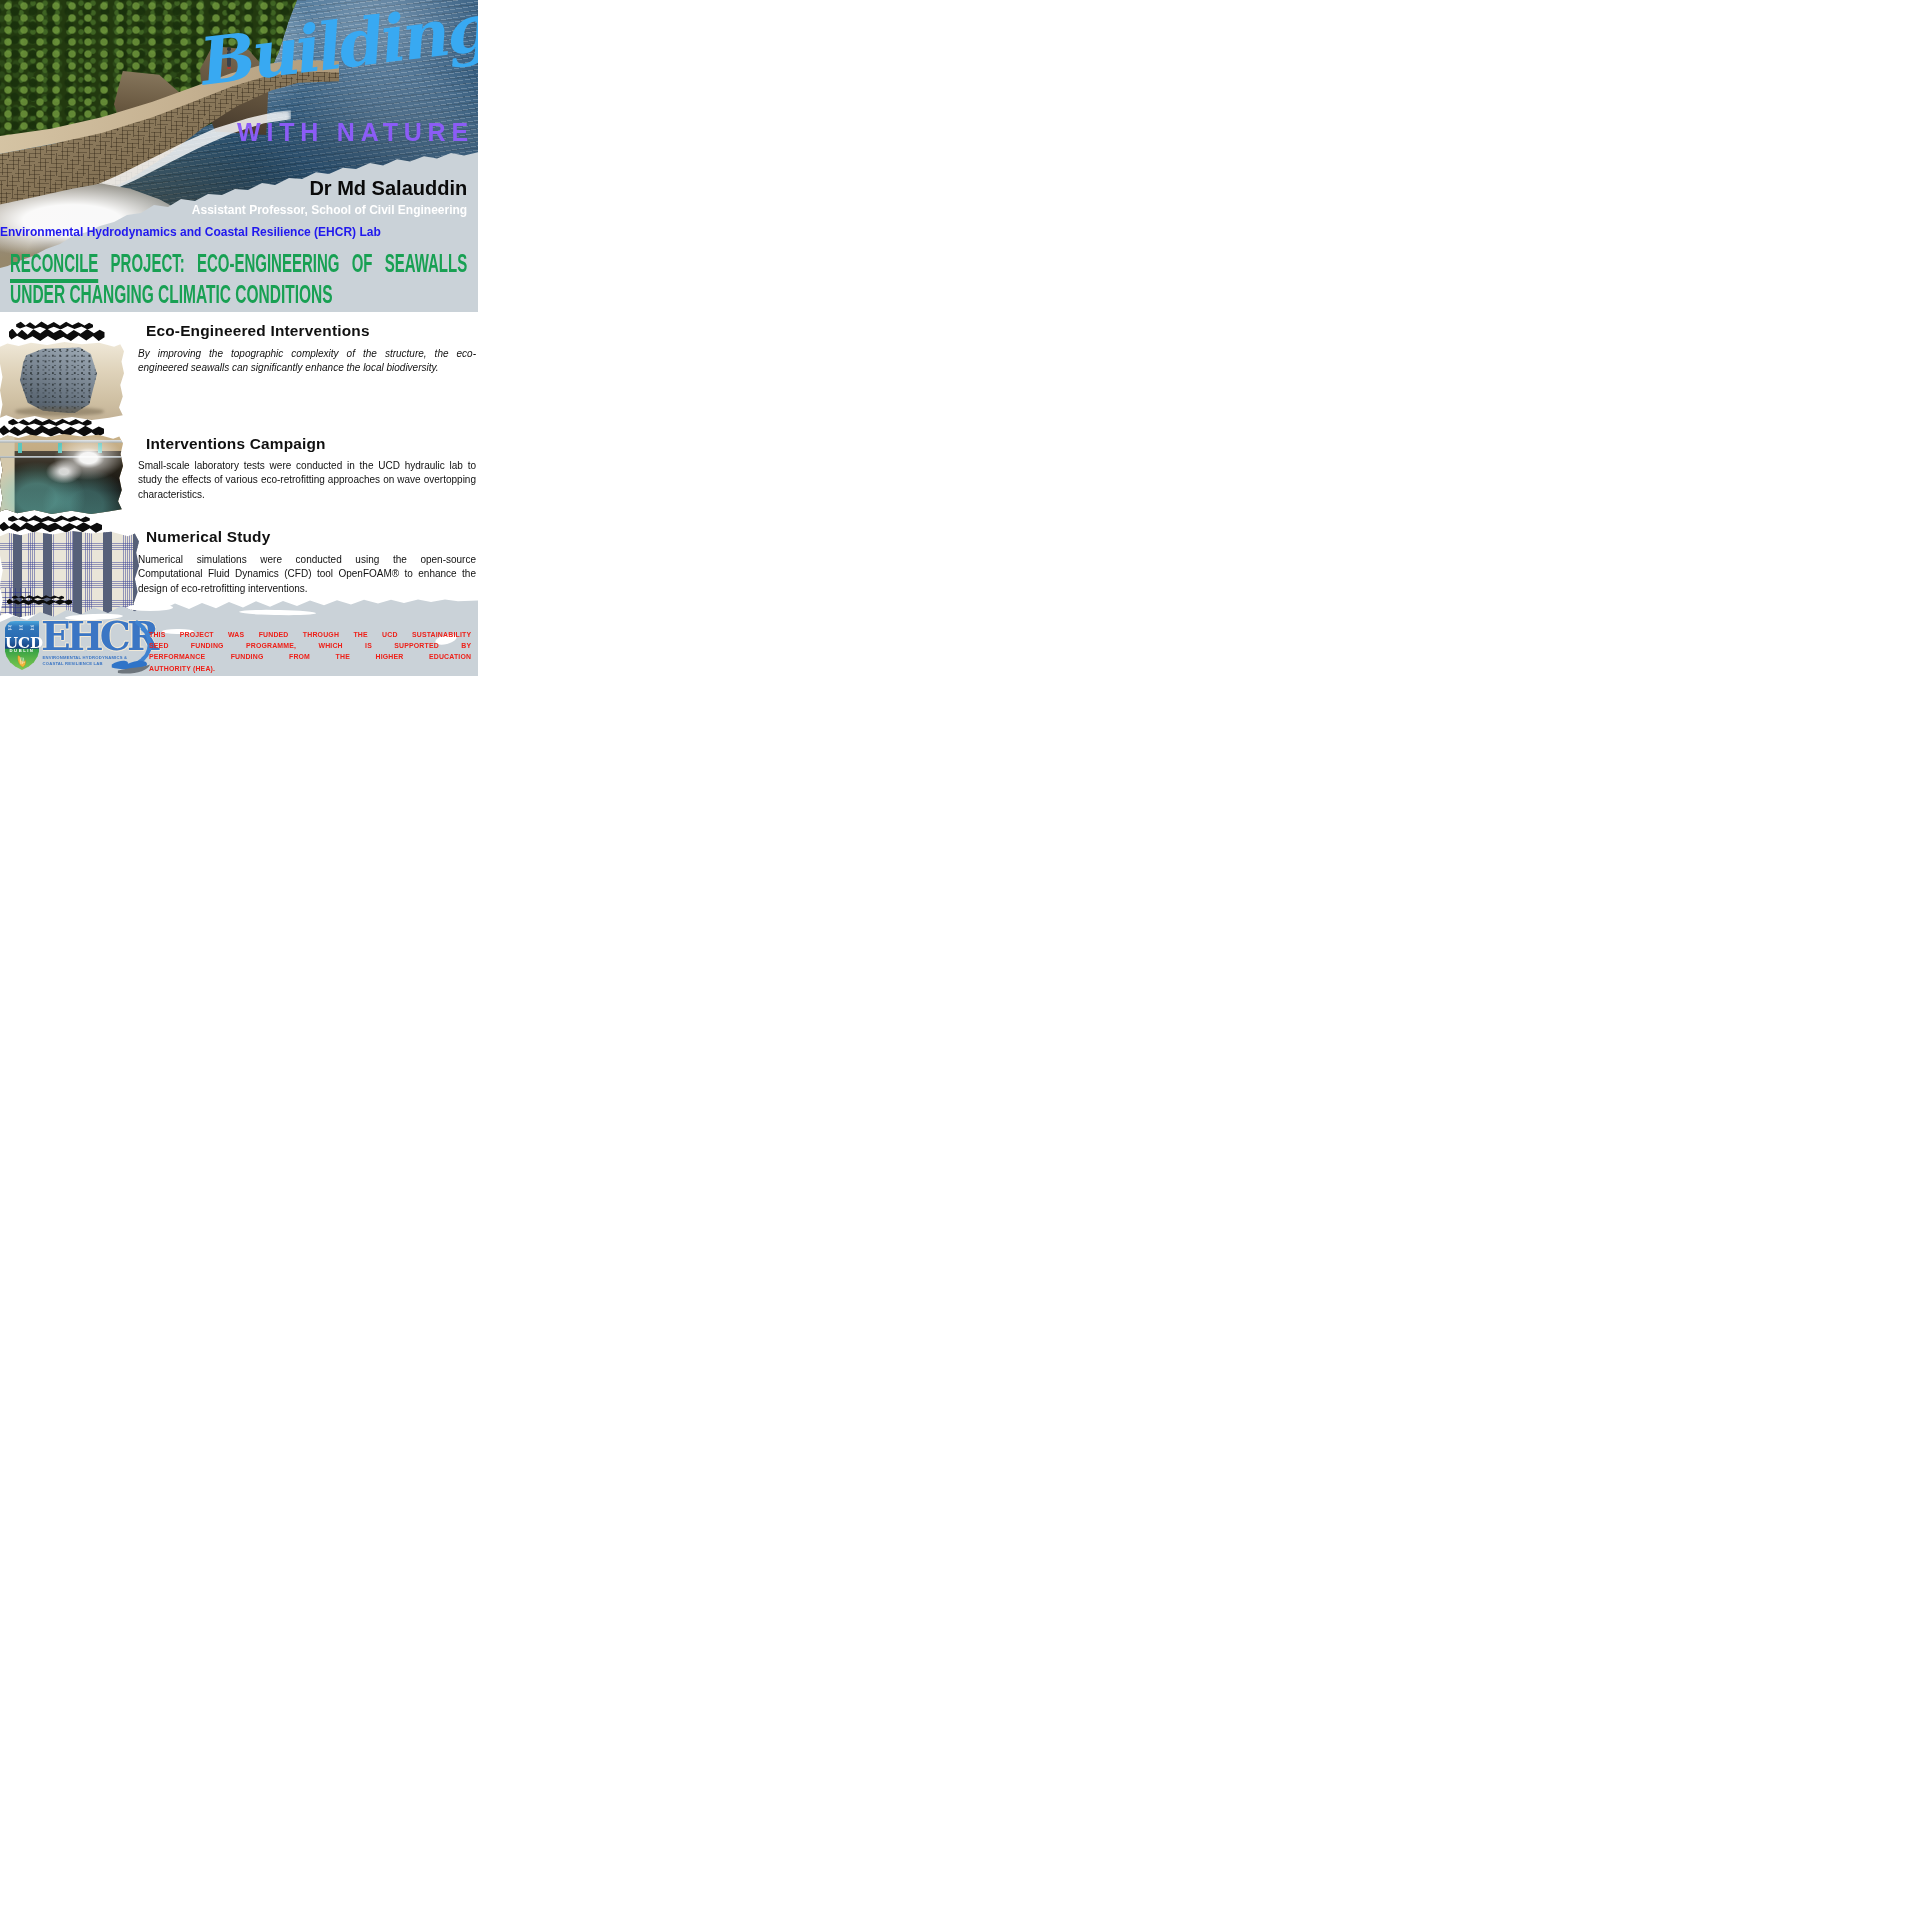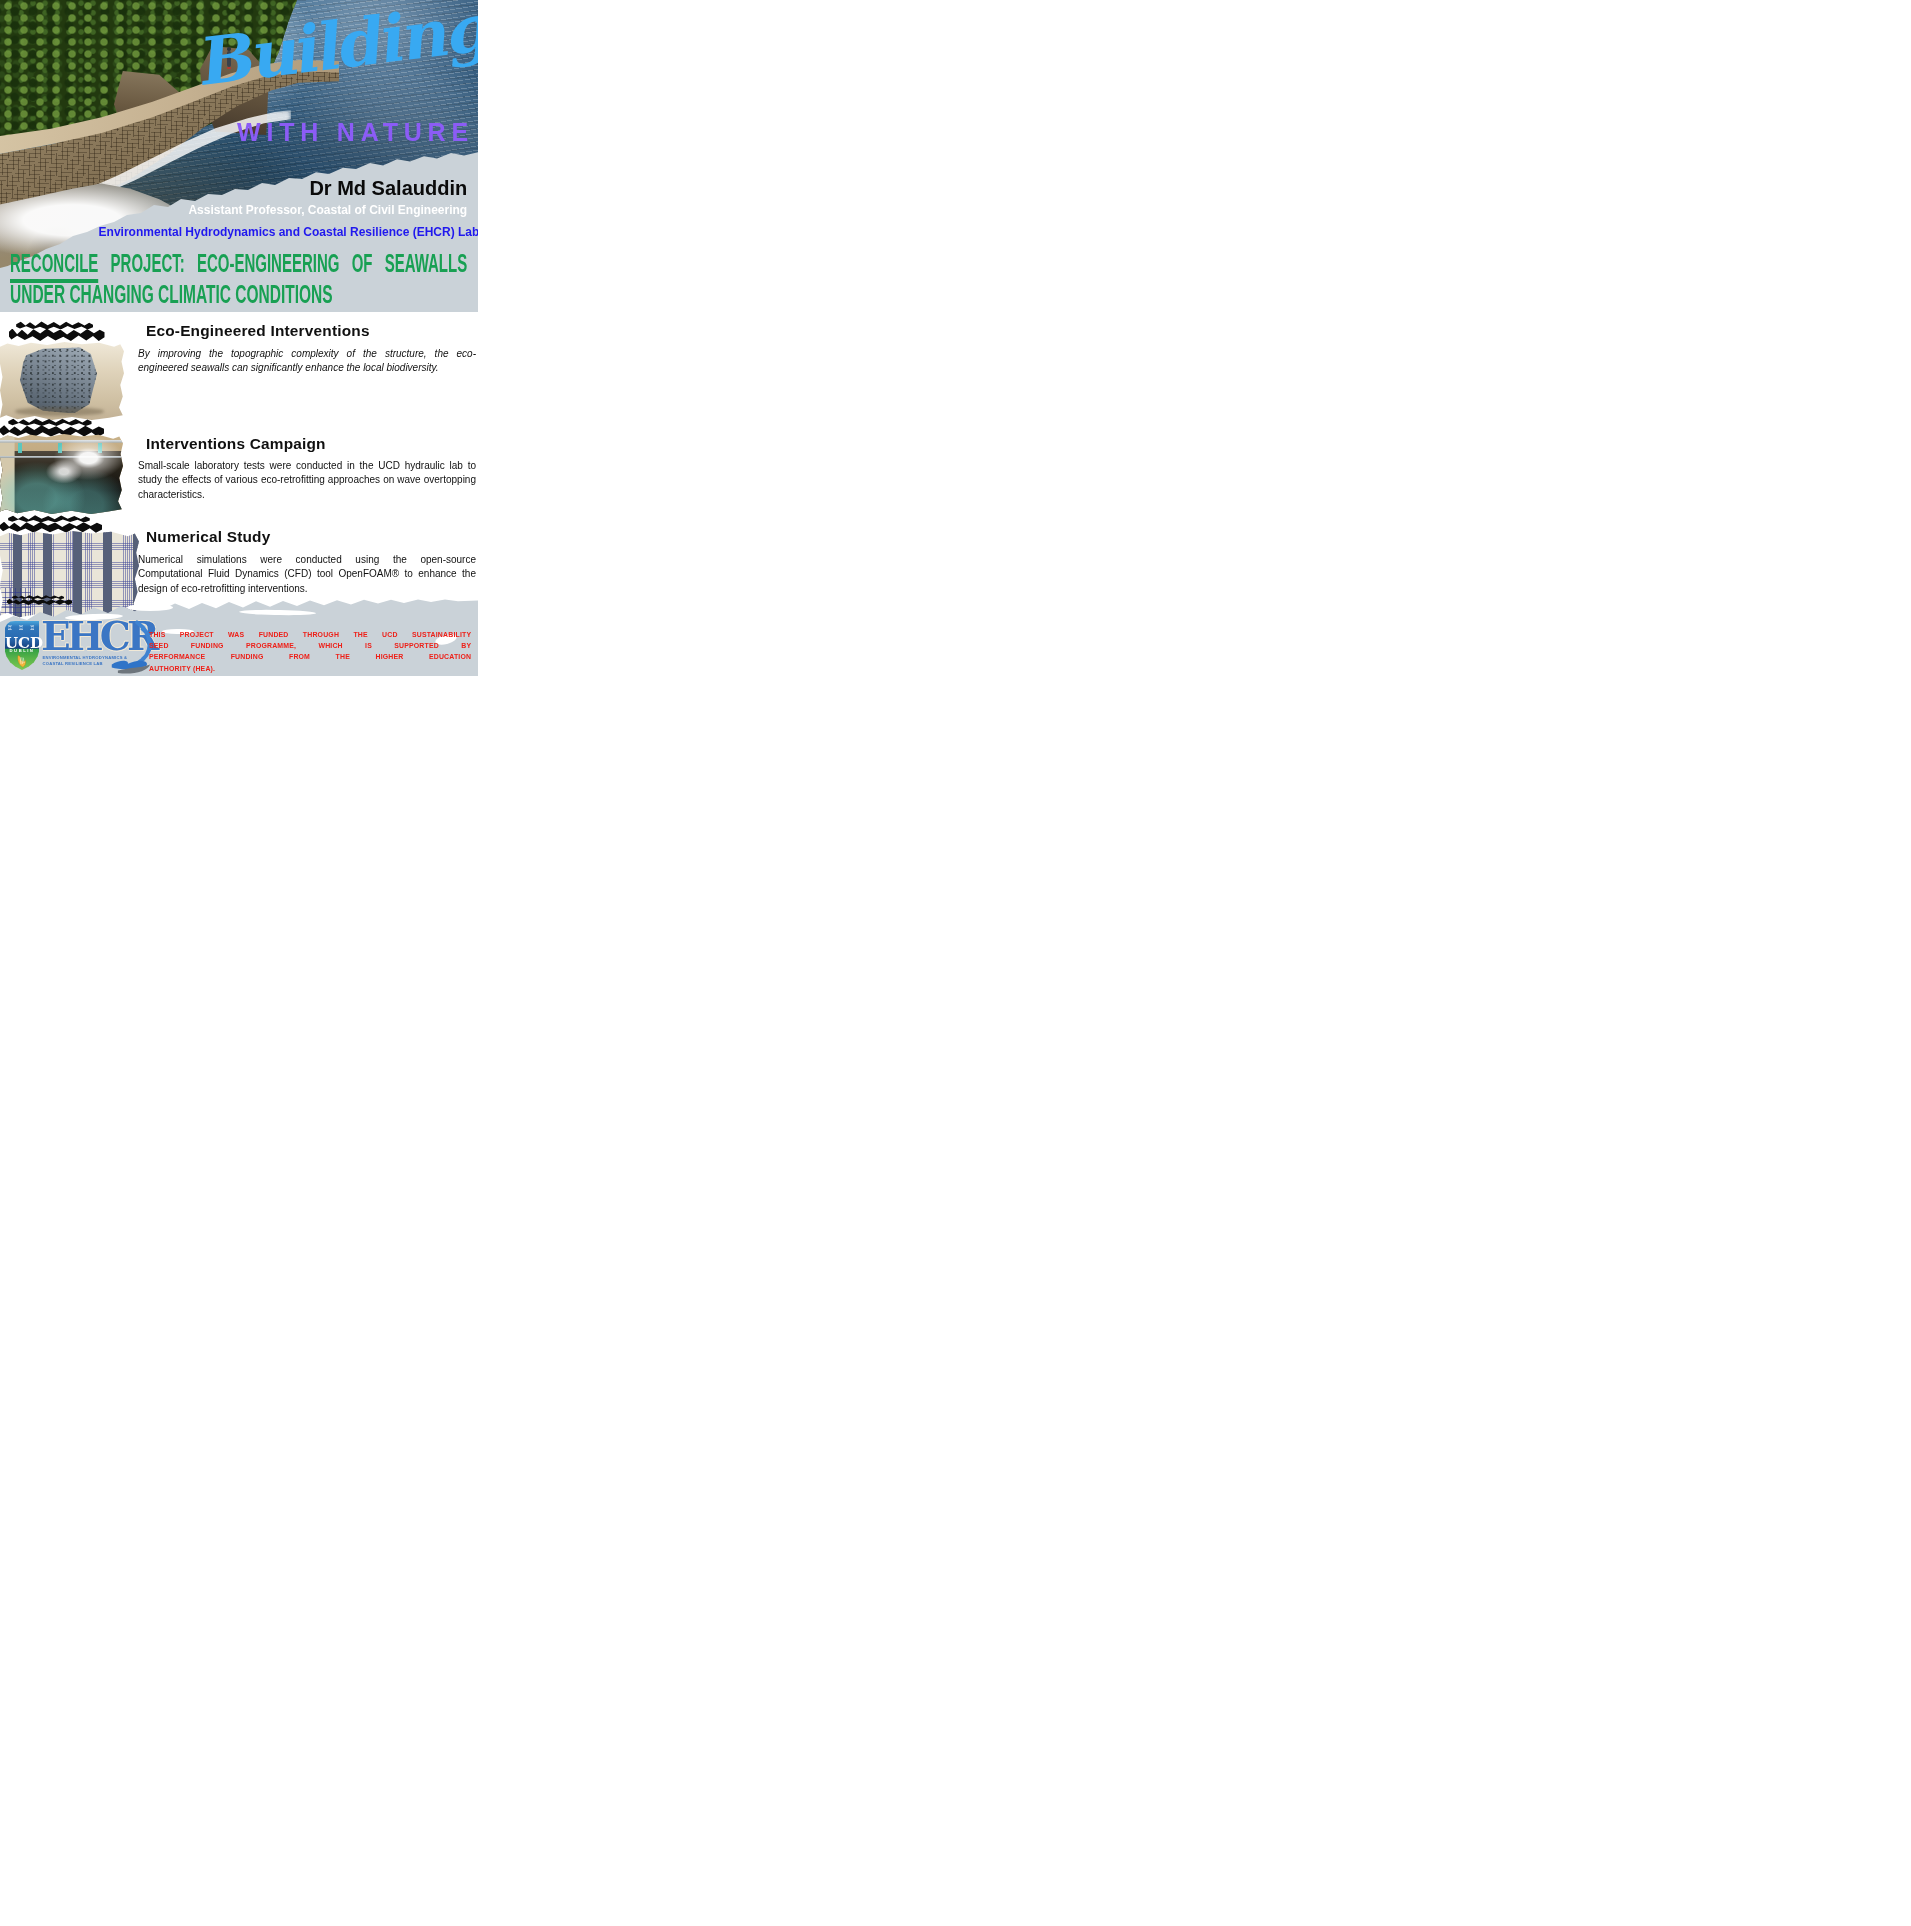--- a/index.html
+++ b/index.html
@@ -68,21 +68,21 @@
     clip-path:polygon(478px 2.3px,464px 5.4px,451px 3.1px,437px 8.5px,424px 6.2px,410px 11.6px,397px 9.2px,383px 15.4px,370px 13px,356px 19px,343px 17.7px,329px 24px,316px 22.3px,302px 29px,289px 28px,275px 35px,262px 33px,248px 40px,235px 39px,222px 45px,208px 44px,195px 51px,181px 49px,168px 57px,154px 55px,141px 63px,127px 65px,114px 72px,100px 76px,87px 82px,73px 86px,60px 94px,46px 99px,33px 106px,19px 111px,7.7px 116px,0 118px,0 162px,478px 162px);}
 
   
   .script-title{position:absolute;left:200px;top:13px;width:277px;
     font-family:"DejaVu Serif",serif;font-style:italic;font-weight:700;font-size:65px;line-height:1;
     letter-spacing:-3.1px;color:#38a9f2;transform:rotate(-7deg);transform-origin:50% 50%;}
   .subtitle{position:absolute;left:237px;top:118px;width:239px;white-space:nowrap;
     font-weight:700;font-size:25px;letter-spacing:5.8px;color:#8b5cf6;}
   .credit-name{position:absolute;right:10.8px;top:177px;font-size:20px;font-weight:700;color:#0a0a0a;}
   .credit-role{position:absolute;right:10.8px;top:203px;font-size:12px;font-weight:700;color:#ffffff;}
-  .credit-lab{position:absolute;left:0;top:225px;width:578px;text-align:center;font-size:12px;font-weight:700;color:#2018ee;}
+  .credit-lab{position:absolute;left:0;top:225px;width:578px;text-align:left;font-size:12px;font-weight:700;color:#2018ee;}
 
   
   .proj-title{position:absolute;left:10.4px;top:250px;width:457px;color:#18a053;}
   .pt-line1{width:762px;transform:scaleX(0.6);transform-origin:0 0;
     font-size:25px;font-weight:700;line-height:1.05;text-align:justify;text-align-last:justify;}
   .pt-line1 .u{border-bottom:4.2px solid #18a053;padding-bottom:1.9px;}
   .pt-line2{position:absolute;left:0;top:30px;width:516px;transform:scaleX(0.62);transform-origin:0 0;
     font-size:25px;font-weight:700;white-space:nowrap;}
 
   
@@ -192,21 +192,21 @@
     <div class="surf"></div>
     <div class="foam"></div>
     <div class="person"></div>
   </div>
 
   <div class="gray-band"></div>
 
   <div class="script-title abs">Building</div>
   <div class="subtitle abs">WITH NATURE</div>
   <div class="credit-name abs">Dr Md Salauddin</div>
-  <div class="credit-role abs">Assistant Professor, Coastal of Civil Engineering</div>
+  <div class="credit-role abs">Assistant Professor, School of Civil Engineering</div>
   <div class="credit-lab abs">Environmental Hydrodynamics and Coastal Resilience (EHCR) Lab</div>
 
   <div class="proj-title">
     <div class="pt-line1"><span class="u">RECONCILE</span> <span>PROJECT: ECO-ENGINEERING OF SEAWALLS</span></div>
     <div class="pt-line2">UNDER CHANGING CLIMATIC CONDITIONS</div>
   </div>
 
   <div class="content">
     <div class="sec-h s1h">Eco-Engineered Interventions</div>
     <div class="sec-b s1b">By improving the topographic complexity of the structure, the eco-engineered seawalls can significantly enhance the local biodiversity.</div>

